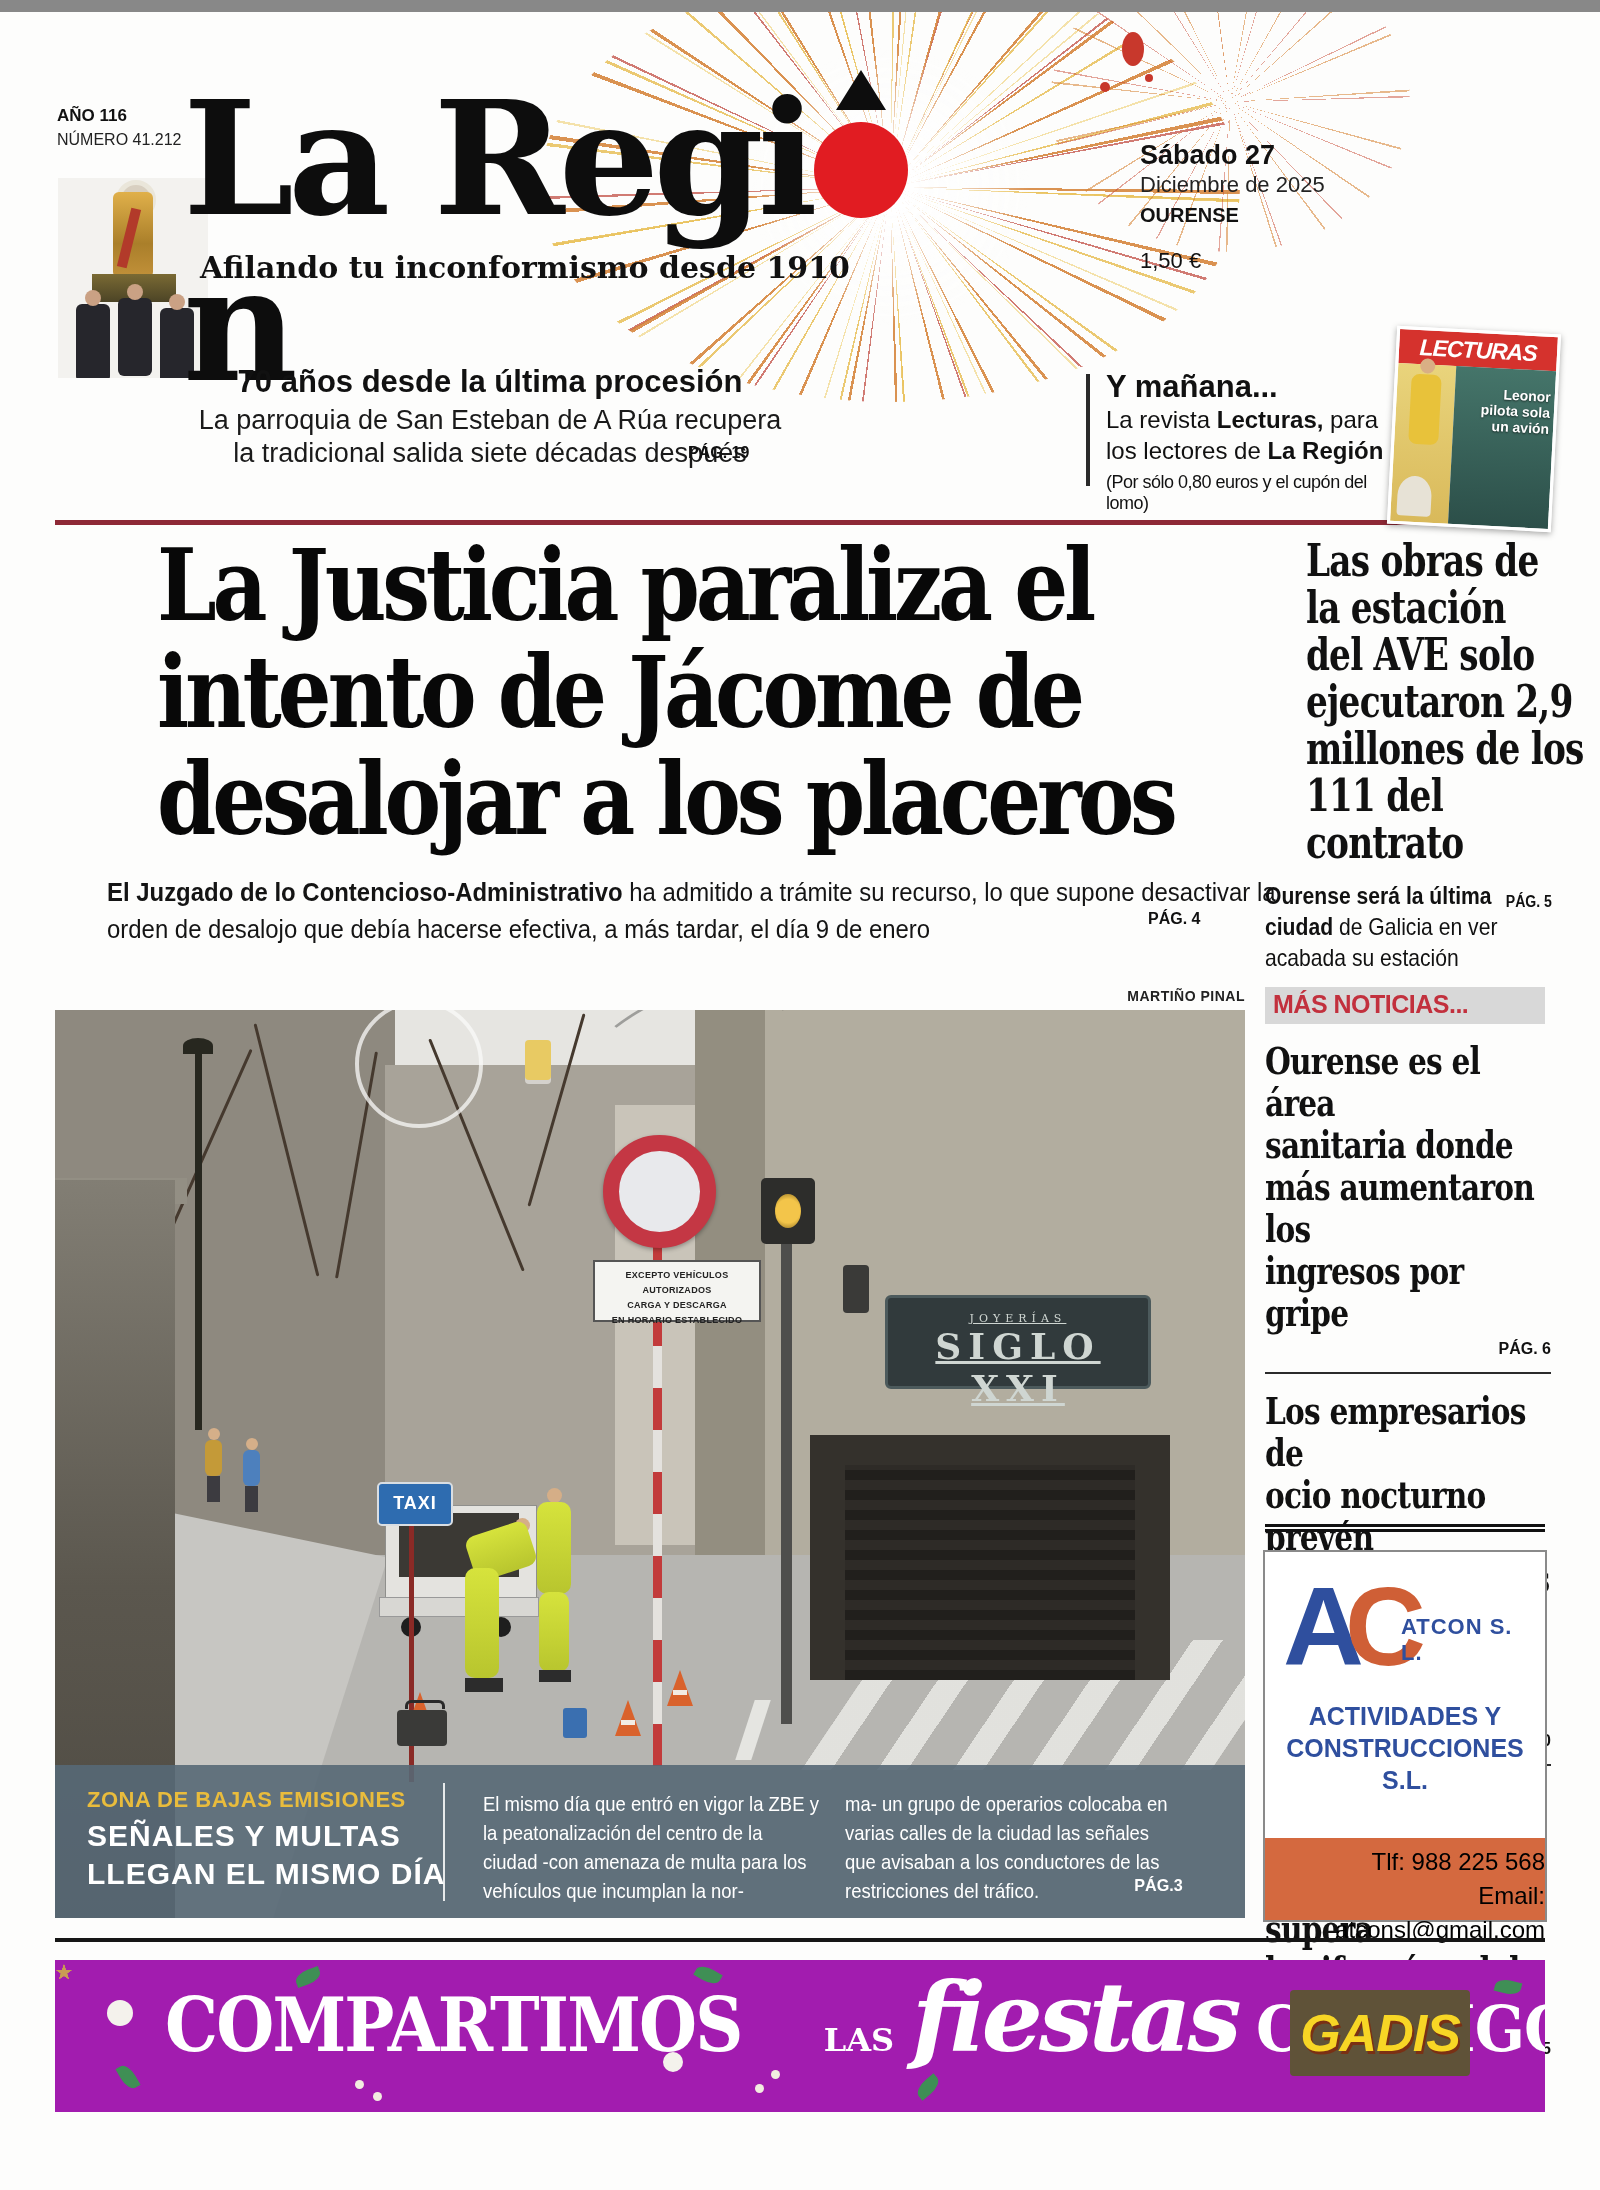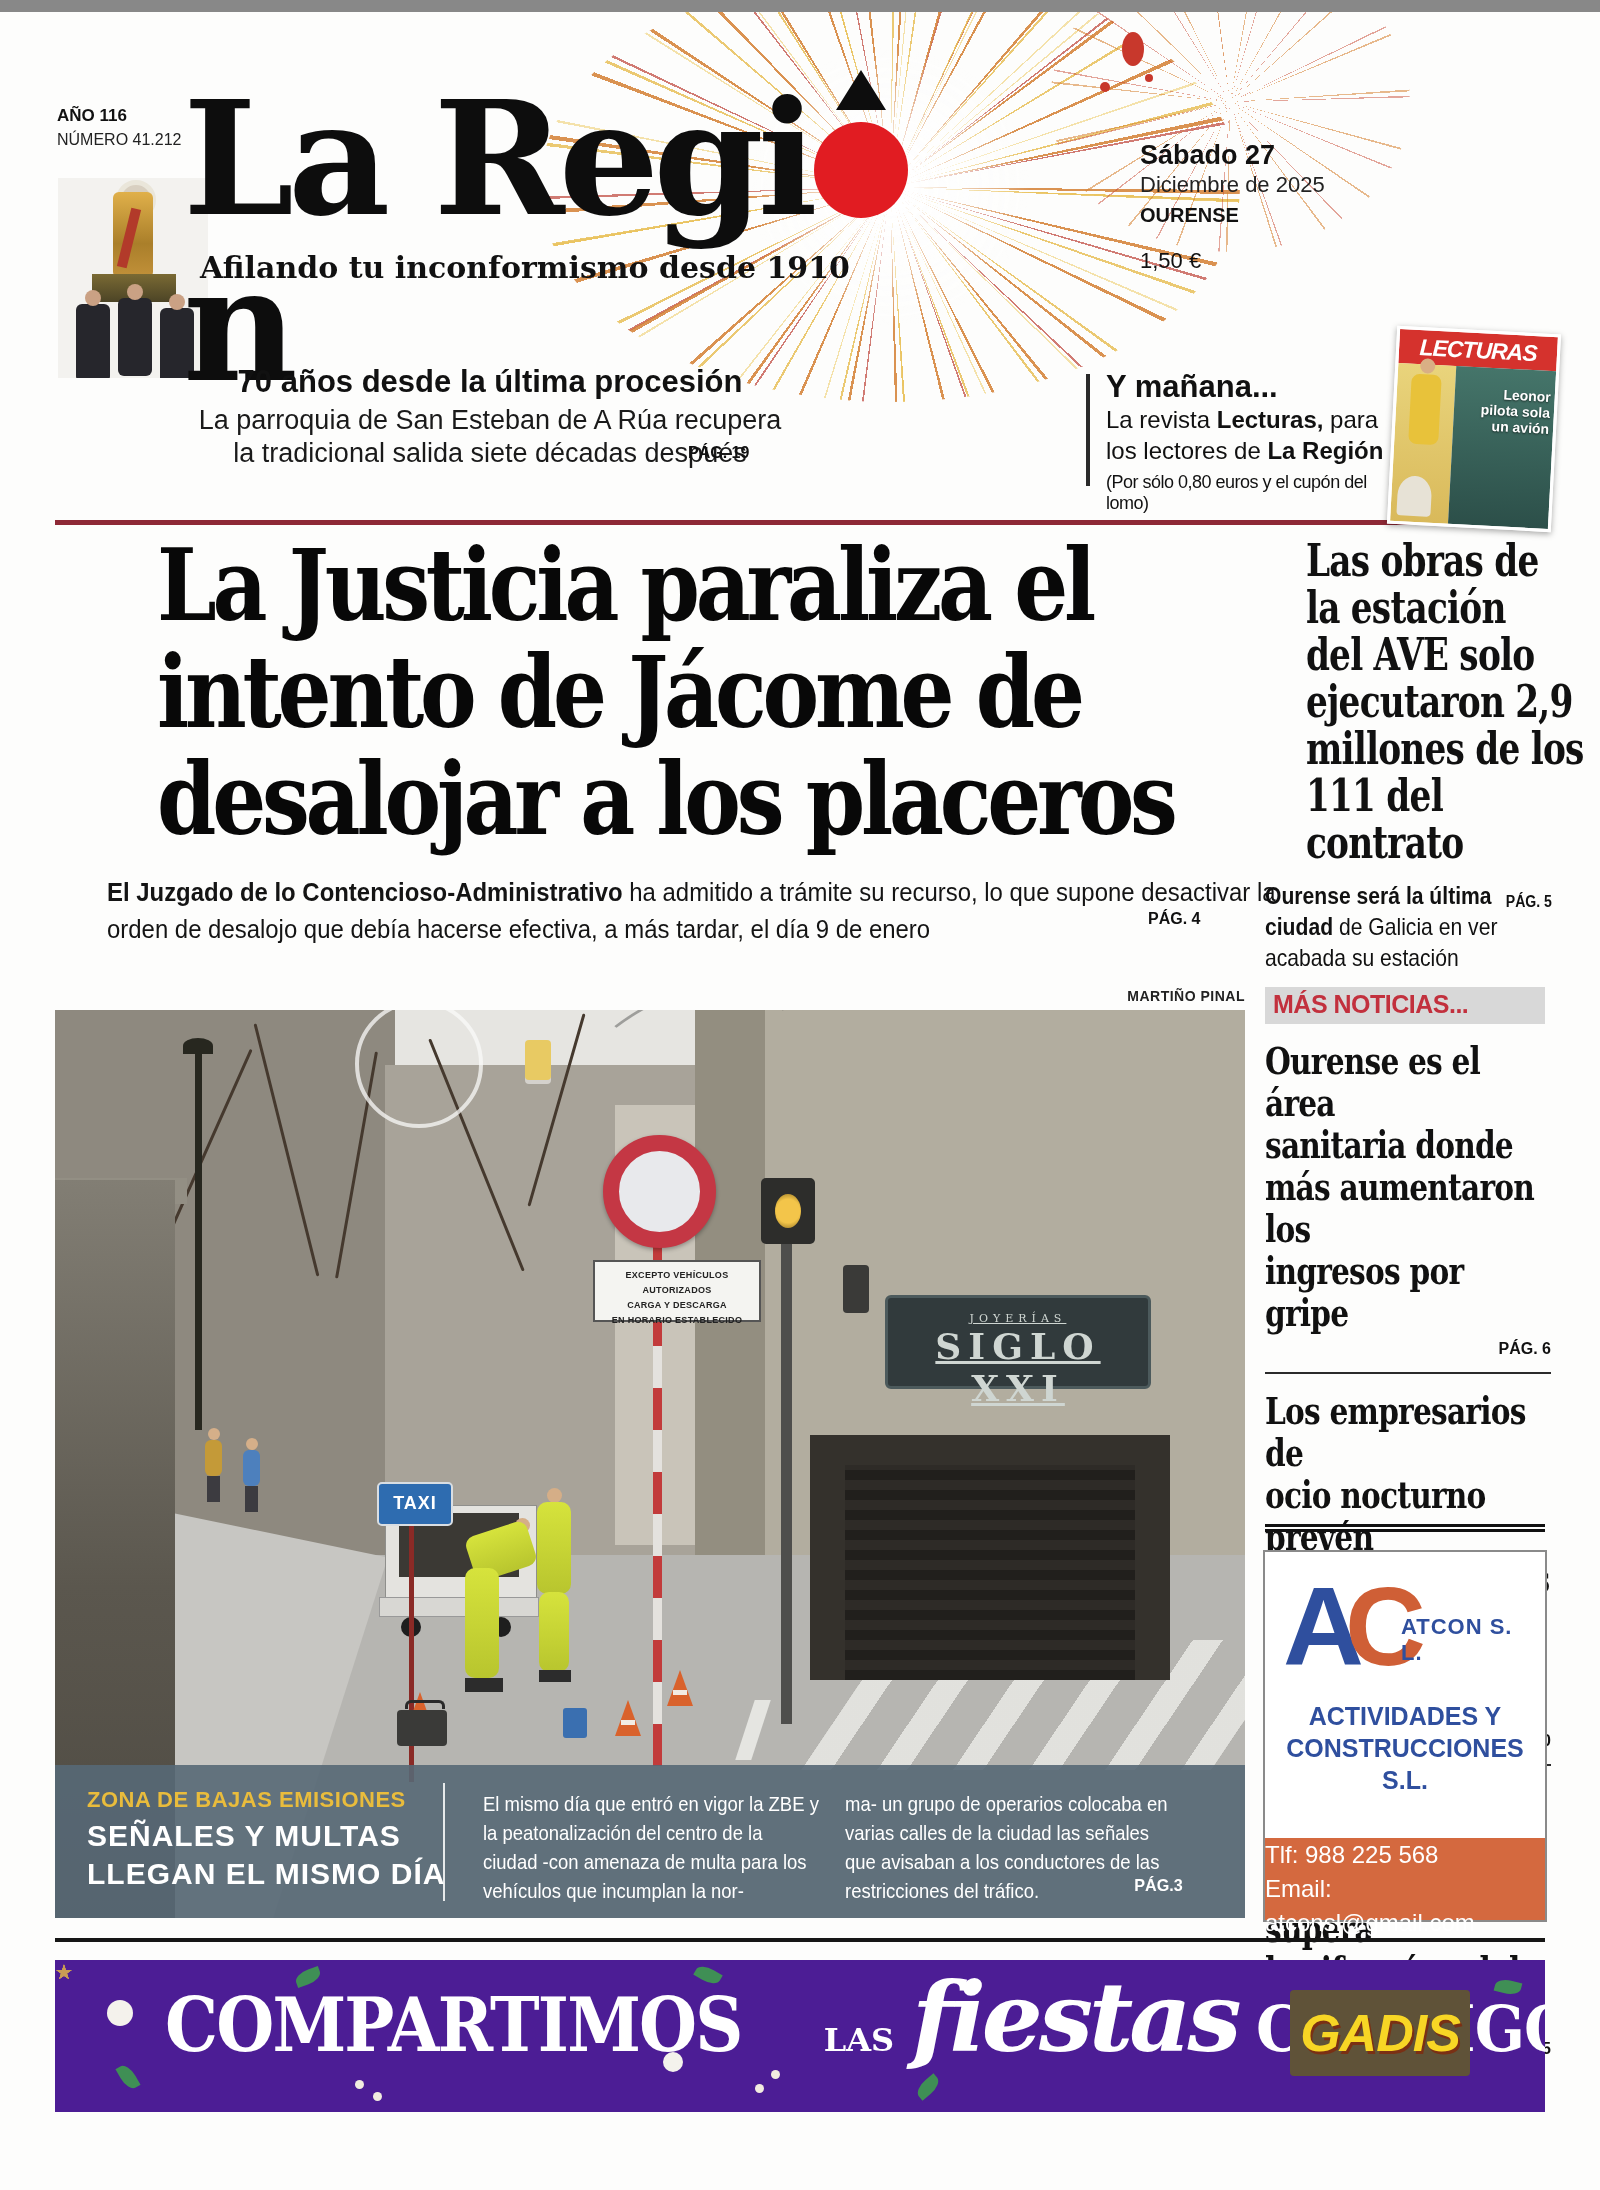--- a/index.html
+++ b/index.html
@@ -166,27 +166,27 @@
   #dblrule{left:1265px;top:1512px;width:280px;height:8px;border-top:3px solid #111;border-bottom:3px solid #111;box-sizing:border-box;}
 
   
   #atcon{left:1263px;top:1538px;width:284px;height:372px;background:#fff;border:2px solid #8a8a8a;box-sizing:border-box;}
   #atcon .logo{position:absolute;left:18px;top:10px;height:120px;width:250px;}
   #atcon .la{position:absolute;left:0;top:0;font:bold 112px "Liberation Sans",sans-serif;color:#2f4f9e;letter-spacing:-6px;}
   #atcon .lc{position:absolute;left:62px;top:0;font:bold 112px "Liberation Sans",sans-serif;color:#cf5f36;}
   #atcon .lname{position:absolute;left:118px;top:52px;font-weight:bold;font-size:22px;color:#2f4f9e;letter-spacing:1px;}
   #atcon .l1{position:absolute;left:0;top:148px;width:100%;text-align:center;color:#2f4f9e;font-weight:bold;font-size:25px;line-height:32px;}
   #atcon .l3{position:absolute;left:0;top:228px;width:100%;text-align:center;color:#cf5f36;font-weight:bold;font-size:24px;}
-  #atcon .band{position:absolute;left:0;bottom:0;width:100%;height:82px;background:#d4693f;color:#ffffff;
-       text-align:left;font-size:24px;line-height:34px;box-sizing:border-box;}
+  #atcon .band{position:absolute;left:0;bottom:0;width:100%;height:82px;background:#d4693f;color:#000000;
+       text-align:right;font-size:24px;line-height:34px;padding-top:7px;box-sizing:border-box;}
 
   #botrule{left:55px;top:1926px;width:1490px;height:4px;background:#161616;}
 
   
-  #gadis{left:55px;top:1948px;width:1490px;height:152px;background:#4c1d95;overflow:hidden;color:#fff;}
+  #gadis{left:55px;top:1948px;width:1490px;height:152px;background:#a21caf;overflow:hidden;color:#fff;}
   #gadis .txt{position:absolute;left:110px;top:18px;display:flex;align-items:baseline;gap:18px;}
   .gw1{font-family:"DejaVu Serif",serif;font-weight:bold;font-size:74px;letter-spacing:-2px;transform:scaleX(.9);transform-origin:0 100%;}
   .gw2{font-family:"DejaVu Serif",serif;font-weight:bold;font-size:32px;}
   .gw3{font-family:"DejaVu Serif",serif;font-weight:bold;font-style:italic;font-size:96px;letter-spacing:-4px;line-height:80px;}
   .gw4{font-family:"DejaVu Serif",serif;font-weight:bold;font-size:64px;letter-spacing:-1px;transform:scaleX(.92);transform-origin:0 100%;}
   #gadislogo{position:absolute;right:75px;top:30px;width:180px;height:86px;background:#5f5238;border-radius:4px;
       display:flex;align-items:center;justify-content:center;}
   #gadislogo span{font:bold italic 52px "Liberation Sans",sans-serif;color:#f7d625;letter-spacing:-1px;
       text-shadow:2px 3px 0 #7a3014;}
   .holly{position:absolute;width:26px;height:14px;background:#3f8f55;border-radius:60% 0 60% 0;}

